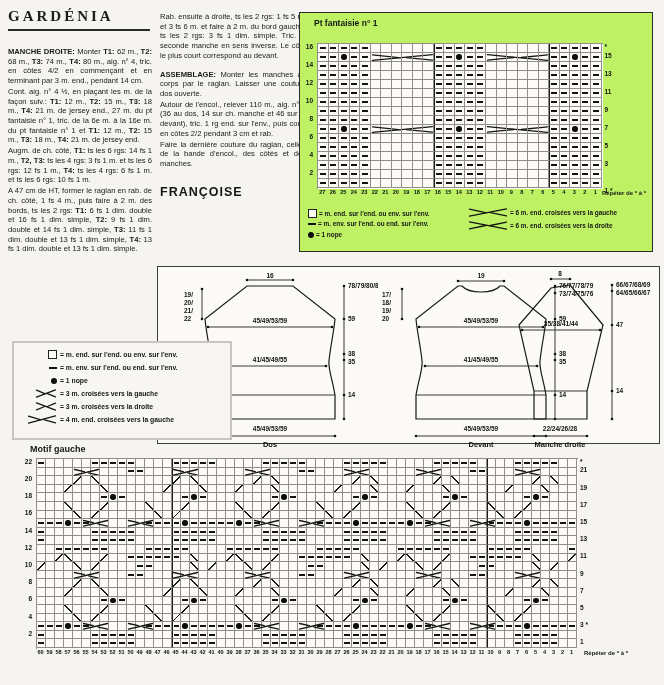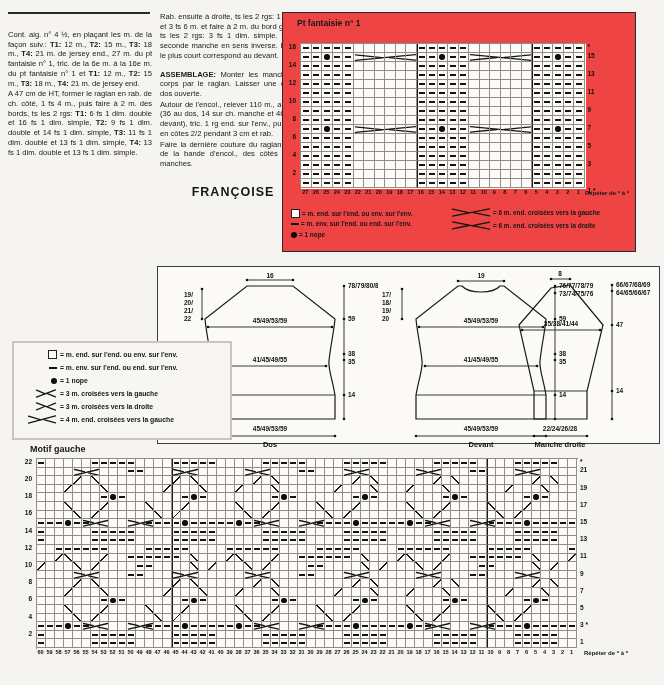--- a/index.html
+++ b/index.html
@@ -6,24 +6,24 @@
   .page{position:relative;width:664px;height:685px;background:#f5f4f0;overflow:hidden;
         font-family:"Liberation Sans",sans-serif;color:#161616}
   
   .col1{position:absolute;left:8px;top:8px;width:144px}
   .col2{position:absolute;left:160px;top:12px;width:146px}
   .doc-title{font-family:"Liberation Serif",serif;font-size:15px;letter-spacing:3px;font-weight:600;color:#1d1d1d}
   .title-rule{height:2px;background:#2a2a2a;margin:4px 0 16px 0;width:142px}
   .para{font-size:7.6px;line-height:1.28;text-align:justify;margin:0 0 1px 0;color:#191919}
   .para b{font-weight:700}
   .gap-top{margin-top:9px}
-  .signature{margin-top:16px;text-align:center;font-size:12.5px;font-weight:700;letter-spacing:1px}
+  .signature{margin-top:16px;text-align:left;font-size:12.5px;font-weight:700;letter-spacing:1px}
   
-  .panel1{position:absolute;left:282px;top:12px;width:352px;height:238px;
-          border:1.5px solid #2b2b2b;background:#ef4444}
+  .panel1{position:absolute;left:299px;top:12px;width:352px;height:238px;
+          border:1.5px solid #2b2b2b;background:#bef264}
   .panel2{position:absolute;left:157px;top:266px;width:501px;height:176px;
           border:1px solid #3c3c3c;background:#fbfaf7}
   .legend2box{position:absolute;left:12px;top:341px;width:216px;height:90px;
           border:2px solid #c8c5bf;background:#f7f6f2;z-index:3}
   .chart-title{font-size:8.5px;font-weight:700}
   .p1-title{position:absolute;left:14px;top:5px}
   
   .grid{display:grid;position:absolute;border-top:1px solid #918d87;border-left:1px solid #918d87;
         background:#fcfbf8;overflow:hidden}
   .cell{box-sizing:border-box;border-right:1px solid #918d87;border-bottom:1px solid #918d87;position:relative}
@@ -52,22 +52,25 @@
   .schem .ln{stroke:#222;stroke-width:0.9;fill:none}
   .schem circle{fill:#111}
   .c2-title{position:absolute;left:30px;top:444px;font-size:9px;font-weight:700}
 </style>
 </head>
 <body>
 
 <div class="page">
 
   <div class="col1">
+    <div class="doc-title">GARDÉNIA</div>
     <div class="title-rule"></div>
+    <p class="para"><b>MANCHE DROITE:</b> Monter <b>T1:</b> 62 m., <b>T2:</b> 68 m., <b>T3:</b> 74 m., <b>T4:</b> 80 m., aig. n° 4, tric. en côtes 4/2 en commençant et en terminant par 3 m. end., pendant 14 cm.</p>
     <p class="para">Cont. aig. n° 4 ½, en plaçant les m. de la façon suiv.: <b>T1:</b> 12 m., <b>T2:</b> 15 m., <b>T3:</b> 18 m., <b>T4:</b> 21 m. de jersey end., 27 m. du pt fantaisie n° 1, tric. de la 6e m. à la 16e m. du pt fantaisie n° 1 et <b>T1:</b> 12 m., <b>T2:</b> 15 m., <b>T3:</b> 18 m., <b>T4:</b> 21 m. de jersey end.</p>
+    <p class="para">Augm. de ch. côté, <b>T1:</b> ts les 6 rgs: 14 fs 1 m., <b>T2, T3:</b> ts les 4 rgs: 3 fs 1 m. et ts les 6 rgs: 12 fs 1 m., <b>T4:</b> ts les 4 rgs: 6 fs 1 m. et ts les 6 rgs: 10 fs 1 m.</p>
     <p class="para">A 47 cm de HT, former le raglan en rab. de ch. côté, 1 fs 4 m., puis faire à 2 m. des bords, ts les 2 rgs: <b>T1:</b> 6 fs 1 dim. double et 16 fs 1 dim. simple, <b>T2:</b> 9 fs 1 dim. double et 14 fs 1 dim. simple, <b>T3:</b> 11 fs 1 dim. double et 13 fs 1 dim. simple, <b>T4:</b> 13 fs 1 dim. double et 13 fs 1 dim. simple.</p>
   </div>
 
   <div class="col2">
     <p class="para">Rab. ensuite à droite, ts les 2 rgs: 1 fs 5 m. et 3 fs 6 m. et faire à 2 m. du bord gauche, ts les 2 rgs: 3 fs 1 dim. simple. Tric. la seconde manche en sens inverse. Le côté le plus court correspond au devant.</p>
     <p class="para gap-top"><b>ASSEMBLAGE:</b> Monter les manches au corps par le raglan. Laisser une couture dos ouverte.</p>
     <p class="para">Autour de l'encol., relever 110 m., aig. n° 4 (36 au dos, 14 sur ch. manche et 46 sur le devant), tric. 1 rg end. sur l'env., puis cont. en côtes 2/2 pendant 3 cm et rab.</p>
     <p class="para">Faire la dernière couture du raglan, celles de la bande d'encol., des côtés et des manches.</p>
     <div class="signature">FRANÇOISE</div>
   </div>

